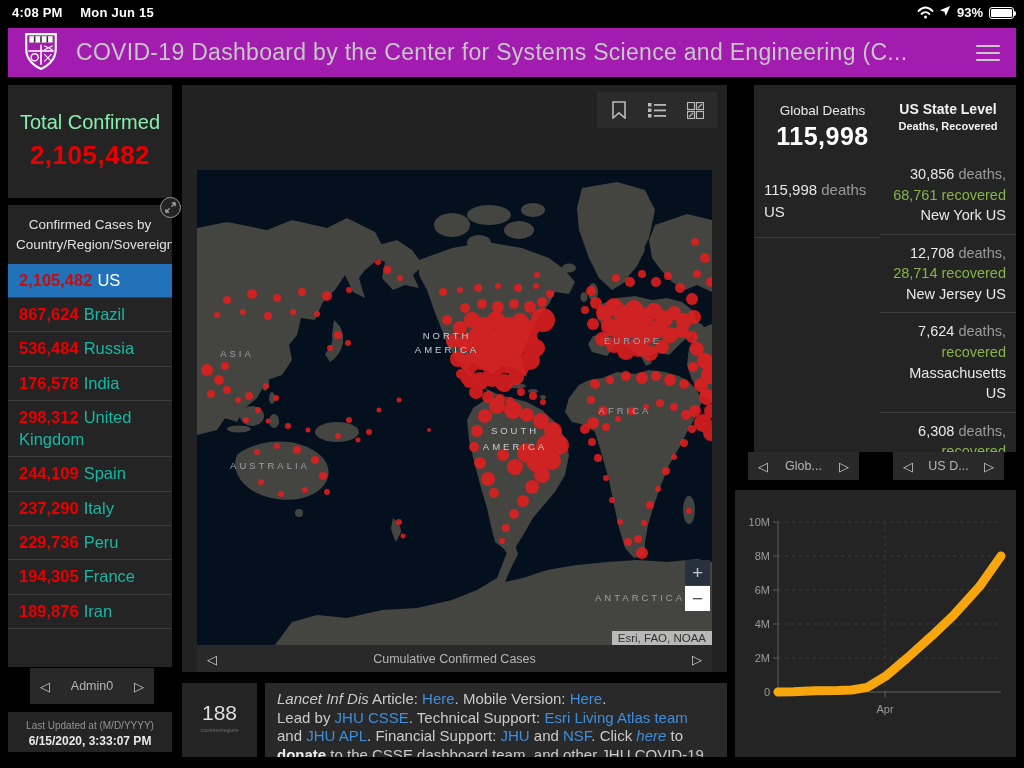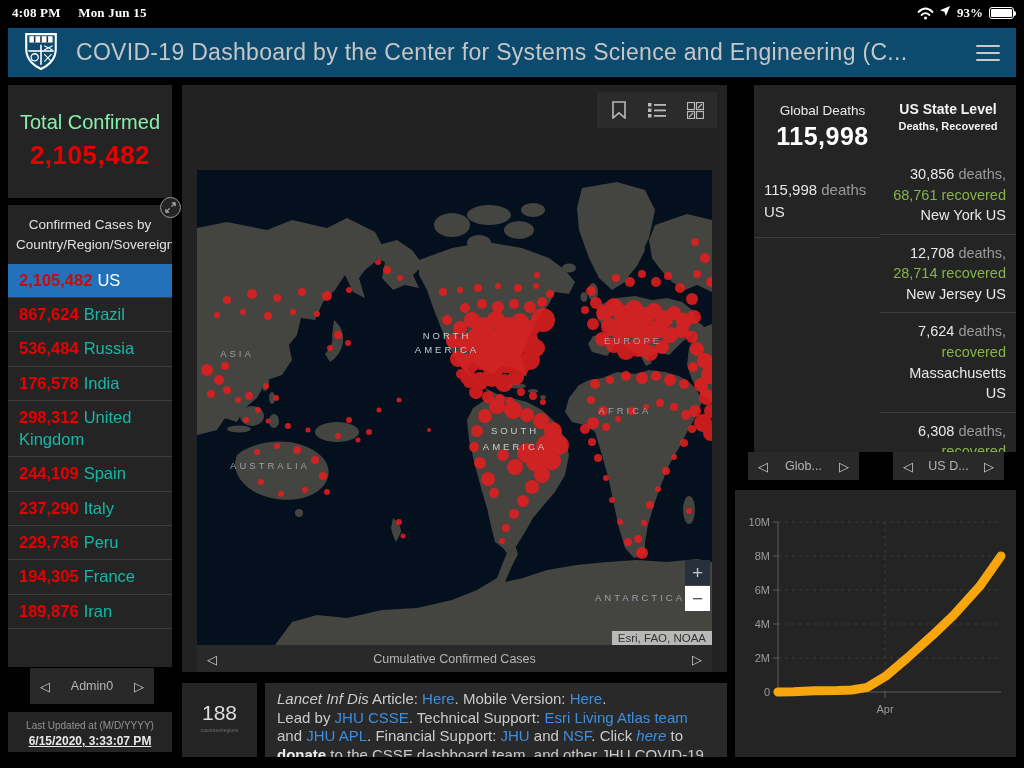--- a/index.html
+++ b/index.html
@@ -2,30 +2,30 @@
 <html><head>
 <meta charset="utf-8">
 <style>
   * { margin:0; padding:0; box-sizing:border-box; }
   html,body { width:1024px; height:768px; background:#000; overflow:hidden;
               font-family:"Liberation Sans", sans-serif; }
   .abs { position:absolute; }
   .panel { position:absolute; background:#242424; }
 
   
-  #status-bar { left:0; top:0; width:1024px; height:26px; color:#fff;font-family:Liberation Serif, serif; }
+  #status-bar { left:0; top:0; width:1024px; height:26px; color:#fff; }
   #status-left { left:12px; top:5px; font-size:13px; font-weight:bold; letter-spacing:.2px; }
   #status-left .sb-date { margin-left:14px; }
   #status-right { right:10px; top:5px; display:flex; align-items:center; gap:6px; font-size:13px; font-weight:bold; }
   .batt { width:25px; height:12px; border:1px solid #fff; border-radius:3px; position:relative; }
   .batt-fill { position:absolute; left:1px; top:1px; bottom:1px; width:90%; background:#fff; border-radius:1px; }
   .batt-nub { position:absolute; right:-3px; top:3px; width:2px; height:5px; background:#fff; border-radius:0 2px 2px 0; }
 
   
-  #app-header { left:8px; top:28px; width:1008px; height:49px; background:#0c4a6e;
+  #app-header { left:8px; top:28px; width:1008px; height:49px; background:#a21caf;
                 display:flex; align-items:center; padding:0 16px; }
   #hdr-title { color:#c6c6c6; font-size:23px; font-weight:400; margin-left:18px; letter-spacing:.3px;
                white-space:nowrap; overflow:hidden; flex:1; }
   .burger { width:24px; height:16px; display:flex; flex-direction:column; justify-content:space-between; cursor:pointer; }
   .burger div { height:2px; background:#c9c9c9; border-radius:1px; }
 
   
   #total-panel { left:8px; top:85px; width:164px; height:113px; text-align:center; padding-top:26px; }
   #total-label { color:#86efac; font-size:20px; }
   #total-value { color:#e60000; font-size:26px; font-weight:bold; margin-top:6px; letter-spacing:.5px; }
@@ -45,21 +45,21 @@
 
   .pager { position:absolute; background:#292929; color:#b5b5b5; font-size:12.5px;
            display:flex; align-items:center; justify-content:center; }
   .pager .pg-arrow { position:absolute; font-size:13px; color:#cfcfcf; cursor:pointer; top:50%; transform:translateY(-50%); }
   .pager .pg-prev { left:10px; } .pager .pg-next { right:10px; }
 
   #admin-pager { left:30px; top:668px; width:124px; height:36px; }
 
   #last-updated { left:8px; top:712px; width:164px; height:40px; text-align:center; padding-top:8px; }
   #lu-label { color:#949494; font-size:10px; }
-  #lu-value { color:#e9e9e9; font-size:12px; font-weight:bold; margin-top:3px;text-decoration:underline; }
+  #lu-value { color:#e9e9e9; font-size:12px; font-weight:bold; margin-top:3px; }
 
   
   #map-panel { left:182px; top:85px; width:545px; height:587px; background:#222; }
   #map-toolbar { position:absolute; right:10px; top:7px; height:36px; background:#2b2b2b;
                  display:flex; align-items:center; gap:14px; padding:0 10px; }
   .tool-btn { width:24px; height:24px; display:flex; align-items:center; justify-content:center; cursor:pointer; }
   #map-view { position:absolute; left:15px; top:85px; width:515px; height:475px; background:#04101d; overflow:hidden; }
   #map-view svg { display:block; }
   .zoom-btn { position:absolute; right:2px; width:25px; height:25px; font-size:19px;
               display:flex; align-items:center; justify-content:center; cursor:pointer; }

